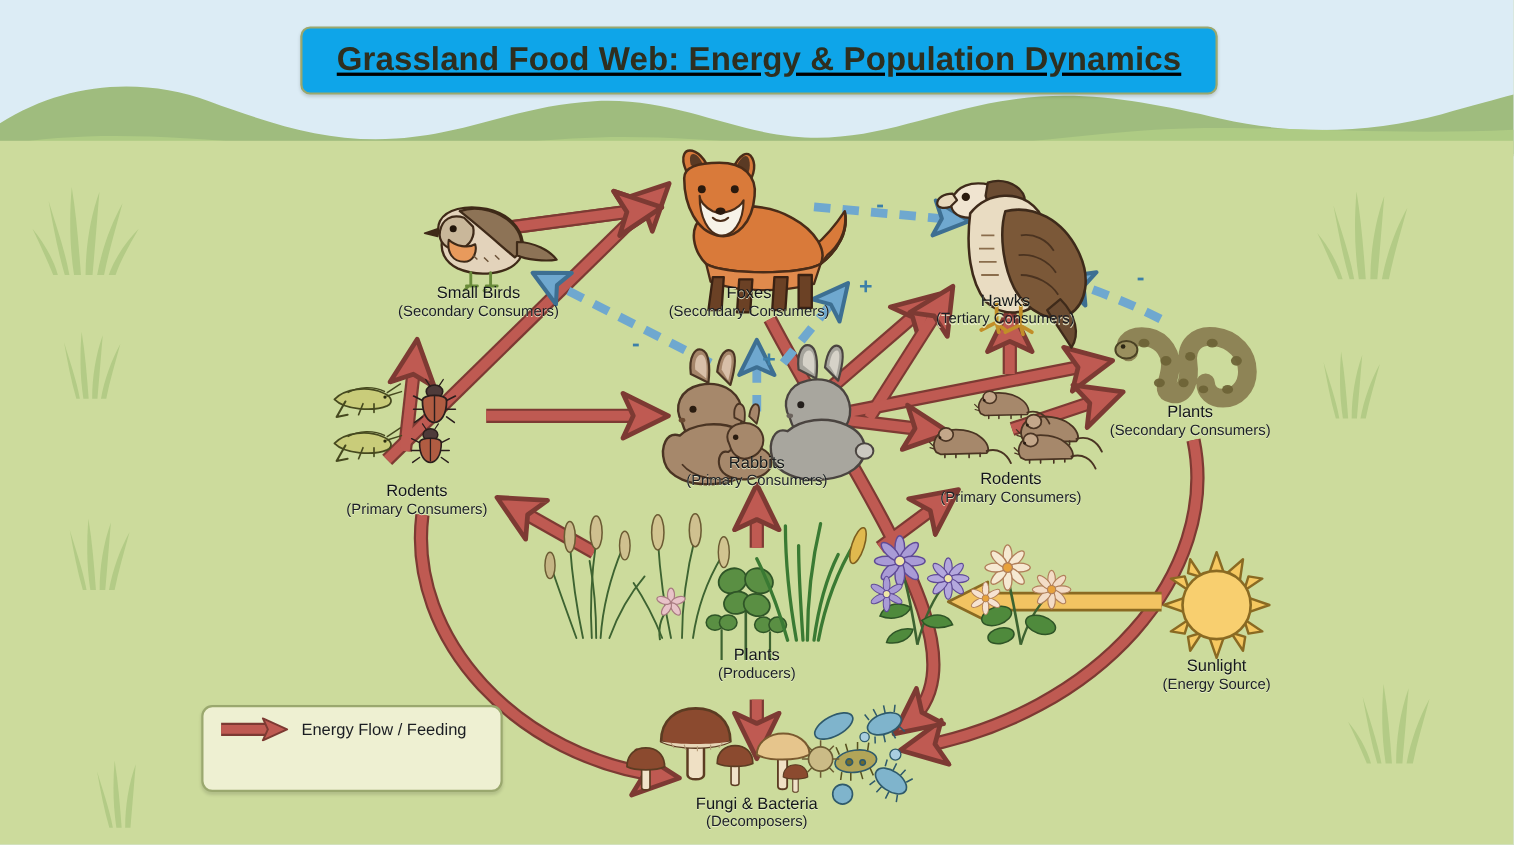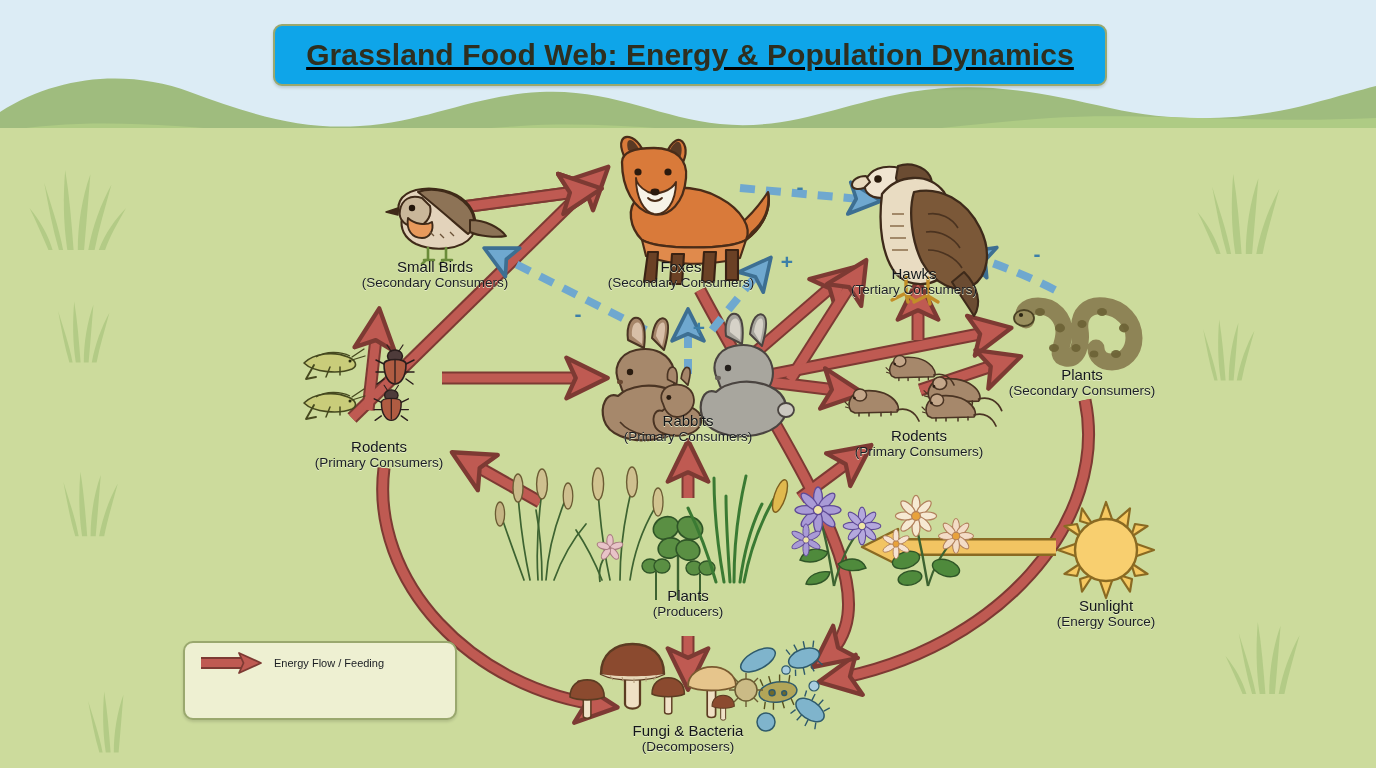--- a/index.html
+++ b/index.html
@@ -44,21 +44,21 @@
 
   
   .legend{
     position:absolute;left:183px;top:641px;width:270px;height:75px;
     background:#eef0d2;border:2px solid #9aa86e;border-radius:10px;
     box-shadow:0 2px 3px rgba(0,0,0,.13);
   }
   .legend .row{position:absolute;left:14px;display:flex;align-items:center;gap:9px;}
   .legend .row.r1{top:9px;}
   .legend .row.r2{top:41px;}
-  .legend .txt{font-size:11px;color:#1a1d22;white-space:nowrap;}
+  .legend .txt{font-size:15px;color:#1a1d22;white-space:nowrap;}
 </style>
 </head>
 <body>
 
 <div id="stage">
 
   <svg id="bg" viewBox="0 0 1376 768" width="1376" height="768">
     <rect x="0" y="0" width="1376" height="768" fill="#dcecf5"></rect>
     <path fill="#9fbc7e" d="M0 112 C 60 74, 130 70, 190 92 C 250 114, 300 130, 360 126
              C 430 121, 470 96, 540 92 C 610 88, 660 118, 720 124

